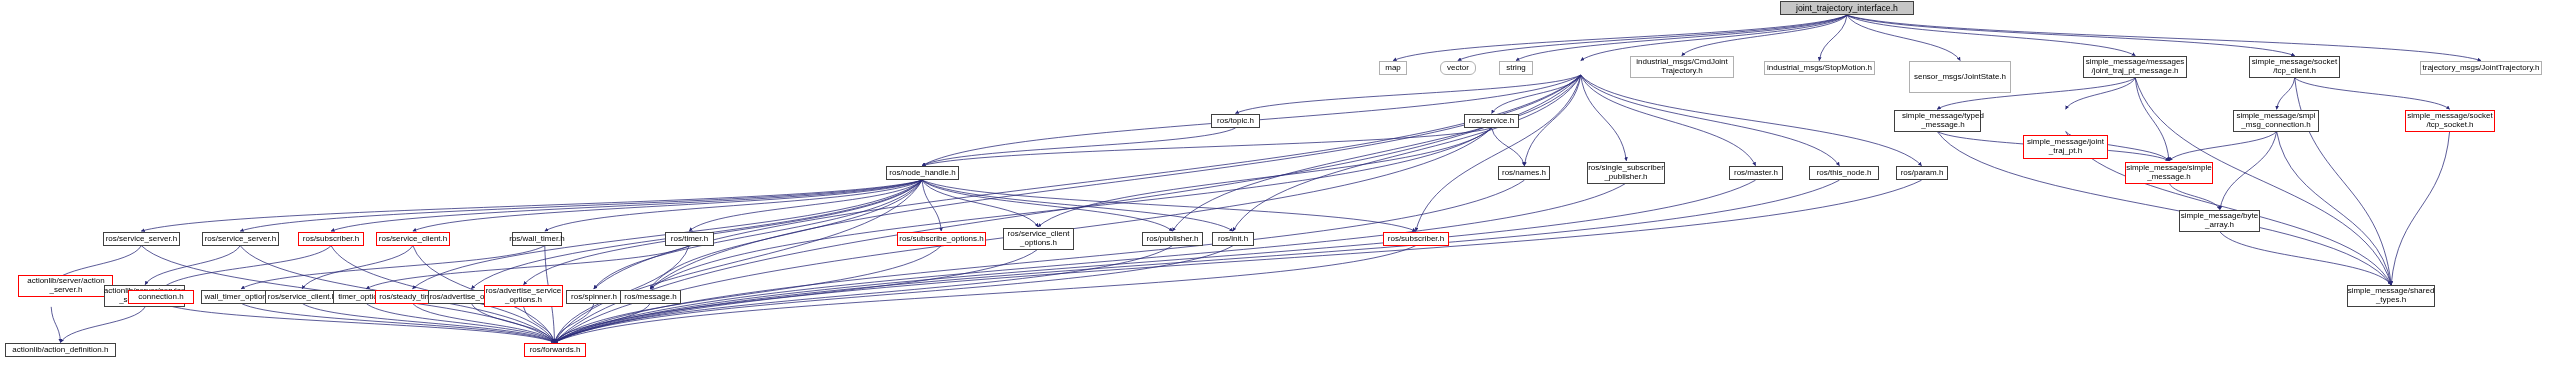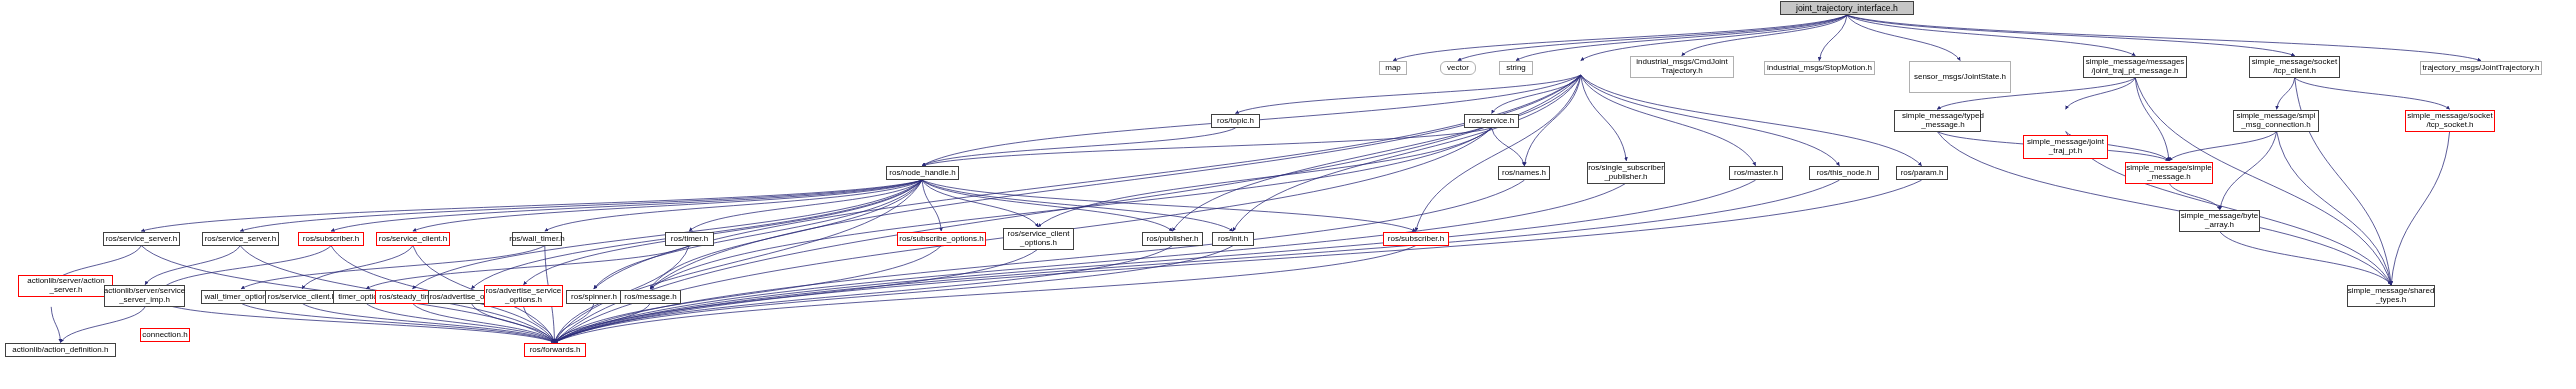--- a/index.html
+++ b/index.html
@@ -192,21 +192,21 @@
       <div class="node red" style="left: 897px; top: 232px; width: 89px; height: 14px;">ros/subscribe_options.h</div>
       <div class="node" style="left: 1003px; top: 228px; width: 71px; height: 21.6px;">ros/service_client
 _options.h</div>
       <div class="node" style="left: 1142px; top: 232px; width: 61px; height: 14px;">ros/publisher.h</div>
       <div class="node" style="left: 1212px; top: 232px; width: 42px; height: 14px;">ros/init.h</div>
       <div class="node red" style="left: 1383px; top: 232px; width: 66px; height: 14px;">ros/subscriber.h</div>
       <div class="node red" style="left: 10.4px; top: 275px; width: 95px; height: 21.6px; margin-left: 8px;">actionlib/server/action
 _server.h</div>
       <div class="node" style="left: 104px; top: 285px; width: 81px; height: 21.6px;">actionlib/server/service
 _server_imp.h</div>
-      <div class="node red" style="left: 140px; top: 290px; width: 50px; height: 14px; margin-top: 38px;">connection.h</div>
+      <div class="node red" style="left: 128px; top: 290px; width: 66px; height: 14px;">connection.h</div>
       <div class="node" style="left: 201px; top: 290px; width: 80px; height: 14px;">wall_timer_options.h</div>
       <div class="node" style="left: 265px; top: 290px; width: 74px; height: 14px;">ros/service_client.h</div>
       <div class="node" style="left: 333px; top: 290px; width: 65px; height: 14px;">timer_options.h</div>
       <div class="node red" style="left: 375px; top: 290px; width: 74px; height: 14px;">ros/steady_timer.h</div>
       <div class="node" style="left: 428px; top: 290px; width: 86px; height: 14px;">ros/advertise_options.h</div>
       <div class="node red" style="left: 484px; top: 285px; width: 79px; height: 21.6px;">ros/advertise_service
 _options.h</div>
       <div class="node" style="left: 566px; top: 290px; width: 56px; height: 14px;">ros/spinner.h</div>
       <div class="node" style="left: 620px; top: 290px; width: 61px; height: 14px;">ros/message.h</div>
       <div class="node" style="left: 2347px; top: 285px; width: 88px; height: 21.6px;">simple_message/shared

